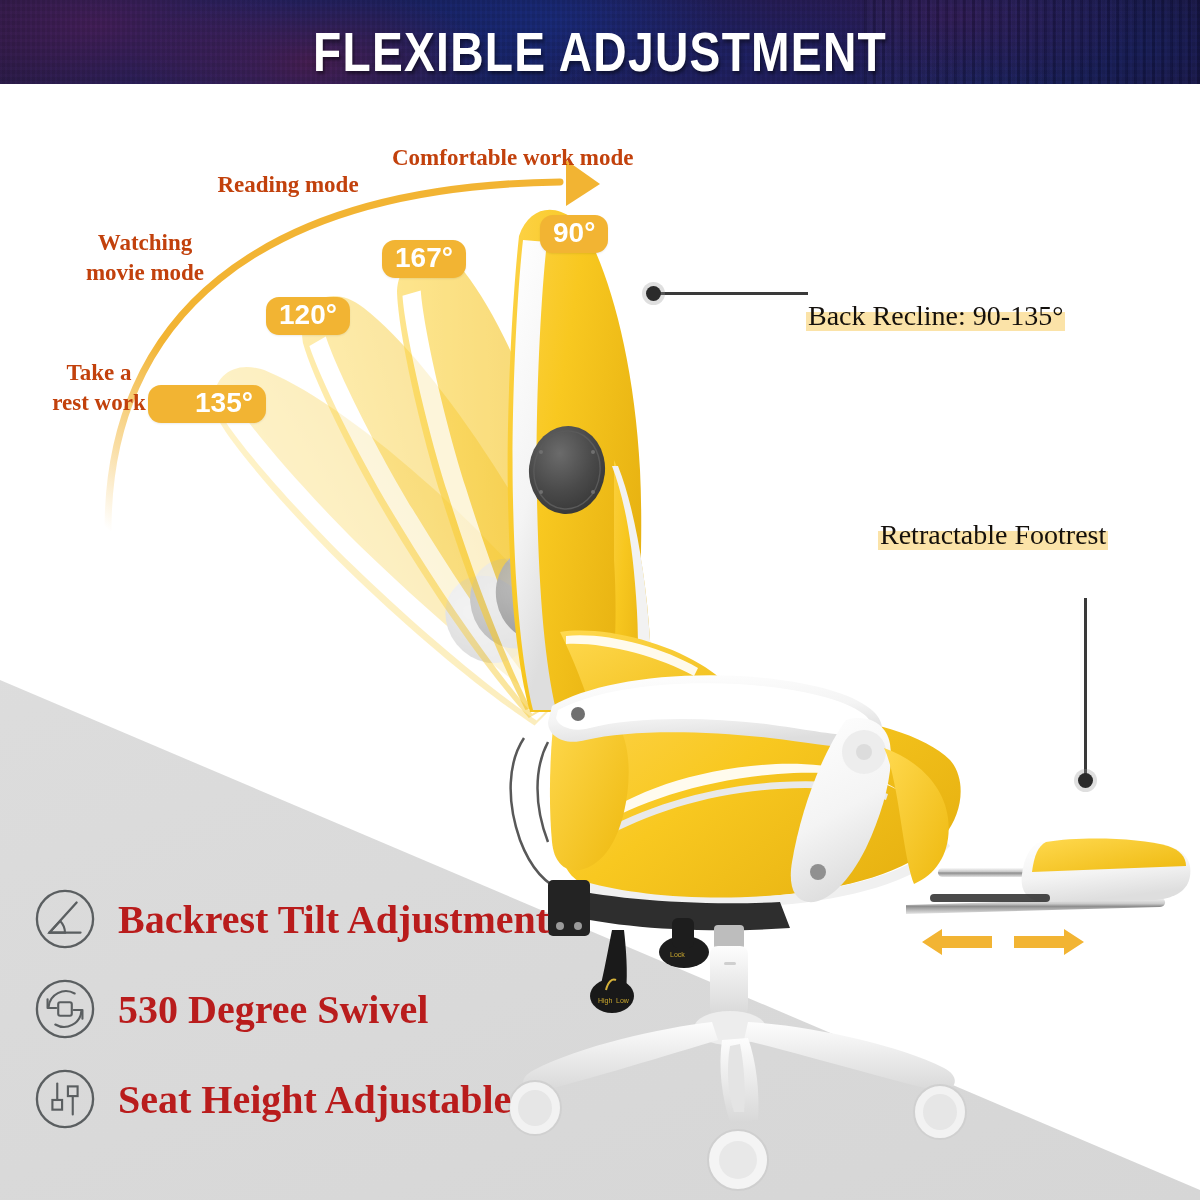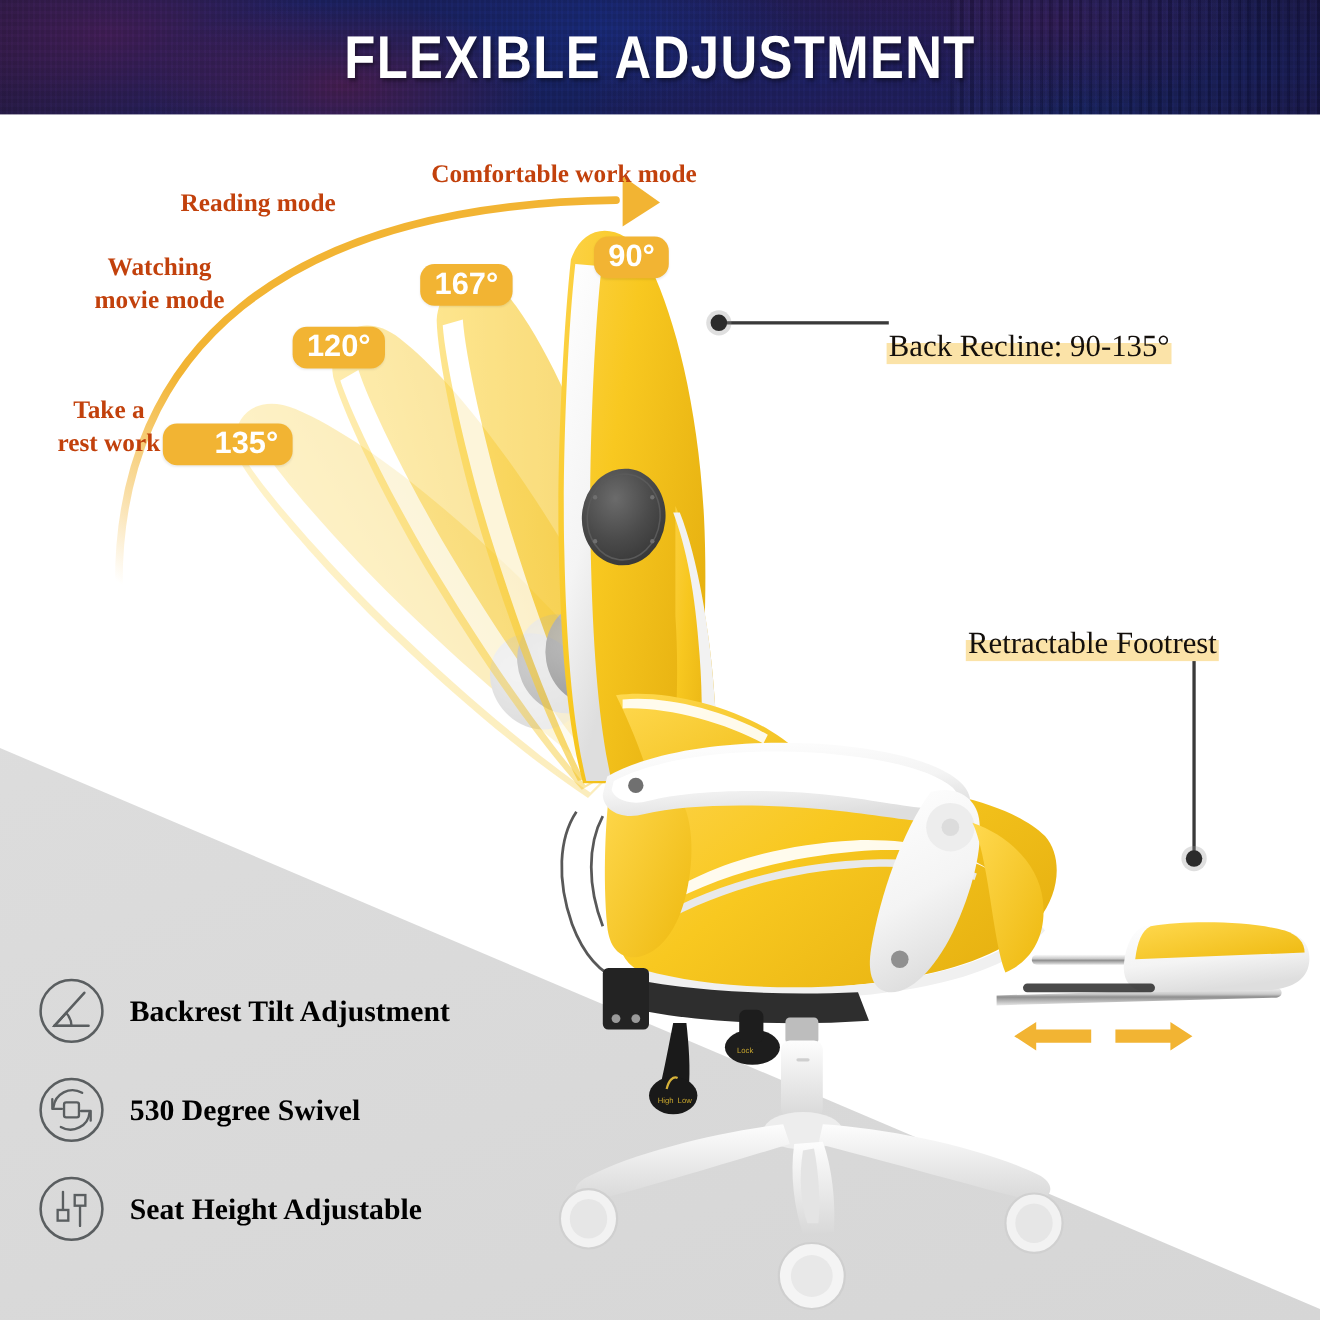--- a/index.html
+++ b/index.html
@@ -6,21 +6,21 @@
   body{
     width:1200px;height:1200px;overflow:hidden;
     background:#ffffff;
     font-family:"Liberation Serif",serif;
     position:relative;
   }
   #stage{position:relative;width:1200px;height:1200px;overflow:hidden;background:#fff;}
 
   
   .banner{
-    position:absolute;left:0;top:0;width:1200px;height:104px;overflow:hidden;
+    position:absolute;left:0;top:0;width:1200px;height:84px;overflow:hidden;
     background:
       radial-gradient(ellipse 300px 120px at 8% 30%, rgba(90,30,90,.55), transparent 70%),
       radial-gradient(ellipse 260px 110px at 26% 75%, rgba(120,25,60,.45), transparent 70%),
       radial-gradient(ellipse 240px 100px at 46% 25%, rgba(25,45,130,.65), transparent 72%),
       radial-gradient(ellipse 300px 130px at 62% 70%, rgba(22,36,110,.6), transparent 72%),
       radial-gradient(ellipse 260px 110px at 80% 20%, rgba(70,22,80,.5), transparent 72%),
       radial-gradient(ellipse 300px 120px at 95% 60%, rgba(20,30,95,.6), transparent 72%),
       linear-gradient(100deg,#261a44 0%,#1c2160 22%,#17215e 44%,#2a1a4e 64%,#15205c 82%,#1a1440 100%);
   }
   .banner:before{
@@ -59,21 +59,21 @@
 
   
   .mode-label{
     position:absolute;z-index:6;
     color:#c2410c;
     font-family:"Liberation Serif",serif;
     font-weight:bold;font-size:23px;line-height:30px;
     text-align:center;white-space:pre-line;
   }
   #mode-comfortable{left:392px;top:143px;width:300px;text-align:left;}
-  #mode-reading{left:164px;top:170px;width:200px;text-align:left;}
+  #mode-reading{left:188px;top:170px;width:200px;text-align:center;}
   #mode-watching{left:60px;top:228px;width:170px;}
   #mode-rest{left:34px;top:358px;width:130px;}
 
   
   .pill{
     position:absolute;z-index:8;
     background:#f2b433;border-radius:13px;
     color:#fff;
     font-family:"Liberation Sans",sans-serif;
     font-weight:bold;font-size:28px;
@@ -90,21 +90,21 @@
   .callout-text{
     position:absolute;z-index:9;
     font-family:"Liberation Serif",serif;
     font-size:28px;color:#14100c;white-space:nowrap;
   }
   .callout-text span.hl{
     background:linear-gradient(to top, #fbe3a8 0%, #fbe3a8 62%, rgba(251,227,168,0) 62%);
     padding:0 2px;
   }
   #callout-recline{left:806px;top:277px;margin-top:23px;}
-  #callout-footrest{left:878px;top:570px;}
+  #callout-footrest{left:878px;top:519px;}
 
   .lead-dot{
     position:absolute;z-index:9;width:15px;height:15px;border-radius:50%;
     background:#2b2b2b;
     box-shadow:0 0 0 4px rgba(150,150,150,.30);
   }
   #dot-recline{left:646px;top:286px;}
   #dot-footrest{left:1078px;top:773px;}
   .lead-line{position:absolute;z-index:8;background:#3a3a3a;}
   #line-recline{left:660px;top:292px;width:148px;height:3px;}
@@ -116,21 +116,21 @@
   
   .feature{
     position:absolute;z-index:10;display:flex;align-items:center;gap:22px;
   }
   #feature-0{left:34px;top:888px;}
   #feature-1{left:34px;top:978px;}
   #feature-2{left:34px;top:1068px;}
   .feature-icon{width:62px;height:62px;flex:0 0 62px;}
   .feature-label{
     font-family:"Liberation Serif",serif;
-    font-weight:bold;font-size:27px;color:#000000;white-space:nowrap;
+    font-weight:bold;font-size:40px;color:#b91c1c;white-space:nowrap;
   }
 
   
   .chair{position:absolute;left:0;top:0;width:1200px;height:1200px;z-index:5;pointer-events:none;}
 </style>
 </head>
 <body>
 
 <div id="stage">
 

